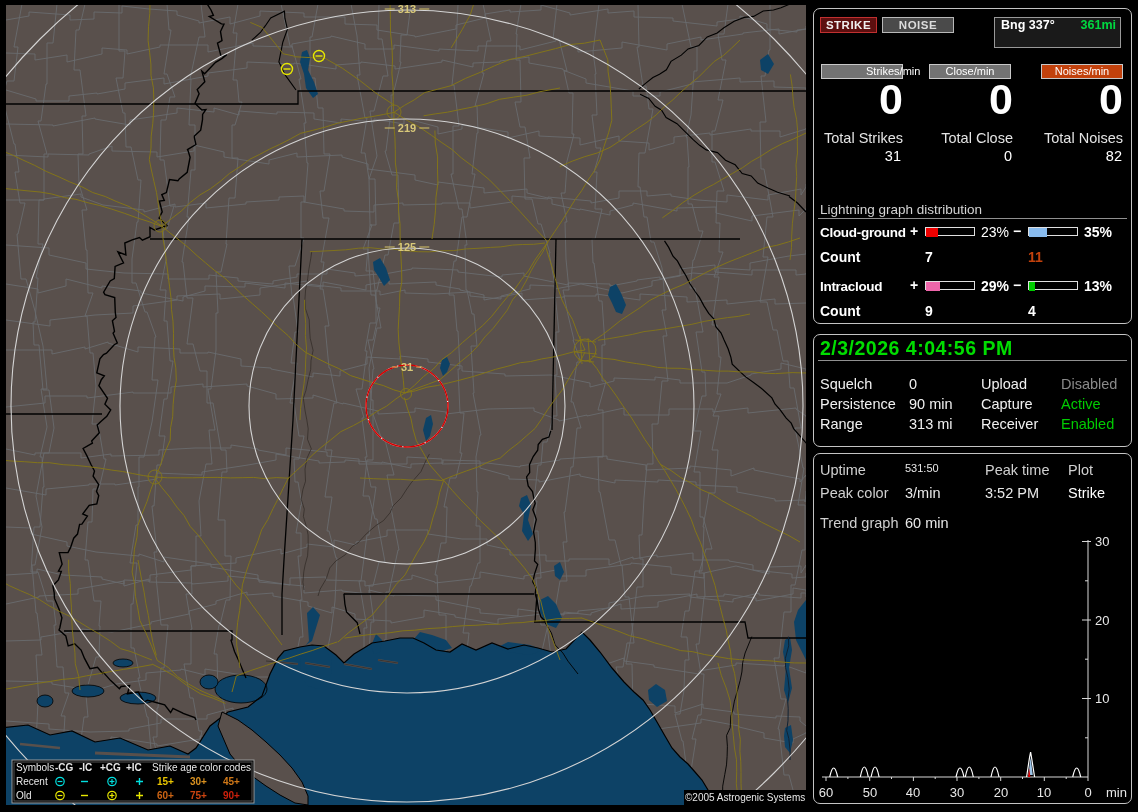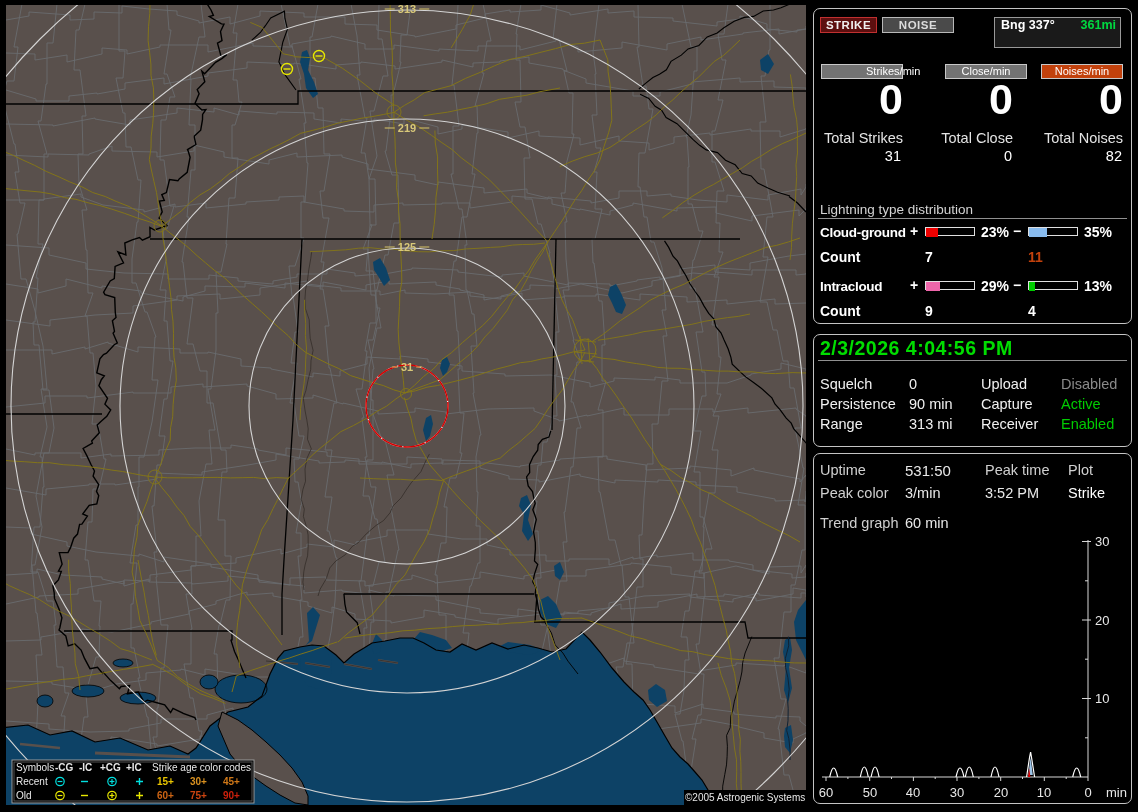--- a/index.html
+++ b/index.html
@@ -232,43 +232,43 @@
 <div style="position:absolute;left:882px;top:17px;width:72px;height:16px;background:#4a4a4a;border:1px solid #b8b8b8;">
     <span style="display:block;text-align:center;font-size:11.5px;font-weight:bold;color:#dcdcdc;letter-spacing:0.5px;line-height:14px">NOISE</span>
   </div>
 <div style="position:absolute;left:994px;top:17px;width:127px;height:31px;background:#1a1a1a;border:1px solid #999;">
     <span style="position:absolute;left:6px;top:0;font-size:12.5px;font-weight:bold;color:#fff;line-height:14px">Bng 337°</span>
     <span style="position:absolute;right:4px;top:0;font-size:12.5px;font-weight:bold;color:#00d840;line-height:14px">361mi</span>
   </div>
 <div style="position:absolute;left:821px;top:64px;width:82px;height:15px;background:#737373;border:1px solid #c8c8c8;padding-left:44px;">
     <span style="display:block;text-align:center;font-size:11px;color:#fff;line-height:13px">Strikes/min</span>
   </div>
-<div style="position:absolute;left:929px;top:64px;width:82px;height:15px;background:#737373;border:1px solid #c8c8c8;margin-left:16px;">
+<div style="position:absolute;left:929px;top:64px;width:82px;height:15px;background:#737373;border:1px solid #c8c8c8;">
     <span style="display:block;text-align:center;font-size:11px;color:#fff;line-height:13px">Close/min</span>
   </div>
 <div style="position:absolute;left:1041px;top:64px;width:82px;height:15px;background:#c2410c;border:1px solid #c8c8c8;">
     <span style="display:block;text-align:center;font-size:11px;color:#fff;line-height:13px">Noises/min</span>
   </div>
 <div style="position:absolute;right:235px;top:75px;font-weight:bold;font-size:43px;color:#fff;white-space:nowrap;line-height:1.15">0</div>
 <div style="position:absolute;right:125px;top:75px;font-weight:bold;font-size:43px;color:#fff;white-space:nowrap;line-height:1.15">0</div>
 <div style="position:absolute;right:15px;top:75px;font-weight:bold;font-size:43px;color:#fff;white-space:nowrap;line-height:1.15">0</div>
 <div style="position:absolute;right:235px;top:130px;font-size:14.5px;color:#e4e4e4;white-space:nowrap;line-height:1.15">Total Strikes</div>
 <div style="position:absolute;right:125px;top:130px;font-size:14.5px;color:#e4e4e4;white-space:nowrap;line-height:1.15">Total Close</div>
 <div style="position:absolute;right:15px;top:130px;font-size:14.5px;color:#e4e4e4;white-space:nowrap;line-height:1.15">Total Noises</div>
 <div style="position:absolute;right:237px;top:148px;font-size:14.5px;color:#fff;white-space:nowrap;line-height:1.15">31</div>
 <div style="position:absolute;right:126px;top:148px;font-size:14.5px;color:#fff;white-space:nowrap;line-height:1.15">0</div>
 <div style="position:absolute;right:16px;top:148px;font-size:14.5px;color:#fff;white-space:nowrap;line-height:1.15">82</div>
-<div style="position:absolute;left:820px;top:202px;font-size:13.5px;color:#d4d4d4;white-space:nowrap;line-height:1.15">Lightning type distribution</div>
+<div style="position:absolute;left:820px;top:202px;font-size:13.5px;color:#d4d4d4;white-space:nowrap;line-height:1.15">Lightning graph distribution</div>
 <div style="position:absolute;left:818px;top:218px;width:309px;height:1px;background:#909090;"></div>
 <div style="position:absolute;left:820px;top:225px;font-weight:bold;letter-spacing:-0.3px;font-size:13.5px;color:#fff;white-space:nowrap;line-height:1.15">Cloud-ground</div>
 <div style="position:absolute;left:910px;top:223px;font-weight:bold;font-size:14px;color:#fff;white-space:nowrap;line-height:1.15">+</div>
 <div style="position:absolute;left:925px;top:227px;width:50px;height:9px;border:1px solid #e0e0e0;background:#000">
     <div style="width:12px;height:9px;background:#ee0000"></div>
   </div>
-<div style="position:absolute;left:981px;top:224px;font-weight:bold;font-size:14px;color:#fff;white-space:nowrap;line-height:1.15">23%</div>
+<div style="position:absolute;left:981px;top:224px;font-weight:normal;font-size:14px;color:#fff;white-space:nowrap;line-height:1.15">23%</div>
 <div style="position:absolute;left:1013px;top:223px;font-weight:bold;font-size:14px;color:#fff;white-space:nowrap;line-height:1.15">−</div>
 <div style="position:absolute;left:1028px;top:227px;width:50px;height:9px;border:1px solid #e0e0e0;background:#000">
     <div style="width:18px;height:9px;background:#88bbee"></div>
   </div>
 <div style="position:absolute;left:1084px;top:224px;font-weight:bold;font-size:14px;color:#fff;white-space:nowrap;line-height:1.15">35%</div>
 <div style="position:absolute;left:820px;top:249px;font-weight:bold;font-size:14px;color:#fff;white-space:nowrap;line-height:1.15">Count</div>
 <div style="position:absolute;left:925px;top:249px;font-weight:bold;font-size:14px;color:#fff;white-space:nowrap;line-height:1.15">7</div>
 <div style="position:absolute;left:1028px;top:249px;font-weight:bold;font-size:14px;color:#c2410c;white-space:nowrap;line-height:1.15">11</div>
 <div style="position:absolute;left:820px;top:279px;font-weight:bold;letter-spacing:-0.3px;font-size:13.5px;color:#fff;white-space:nowrap;line-height:1.15">Intracloud</div>
 <div style="position:absolute;left:910px;top:277px;font-weight:bold;font-size:14px;color:#fff;white-space:nowrap;line-height:1.15">+</div>
@@ -292,21 +292,21 @@
 <div style="position:absolute;left:1061px;top:376px;font-size:14.5px;color:#8a8a8a;white-space:nowrap;line-height:1.15">Disabled</div>
 <div style="position:absolute;left:820px;top:396px;font-size:14.5px;color:#f0f0f0;white-space:nowrap;line-height:1.15">Persistence</div>
 <div style="position:absolute;left:909px;top:396px;font-size:14.5px;color:#f0f0f0;white-space:nowrap;line-height:1.15">90 min</div>
 <div style="position:absolute;left:981px;top:396px;font-size:14.5px;color:#f0f0f0;white-space:nowrap;line-height:1.15">Capture</div>
 <div style="position:absolute;left:1061px;top:396px;font-size:14.5px;color:#00cc00;white-space:nowrap;line-height:1.15">Active</div>
 <div style="position:absolute;left:820px;top:416px;font-size:14.5px;color:#f0f0f0;white-space:nowrap;line-height:1.15">Range</div>
 <div style="position:absolute;left:909px;top:416px;font-size:14.5px;color:#f0f0f0;white-space:nowrap;line-height:1.15">313 mi</div>
 <div style="position:absolute;left:981px;top:416px;font-size:14.5px;color:#f0f0f0;white-space:nowrap;line-height:1.15">Receiver</div>
 <div style="position:absolute;left:1061px;top:416px;font-size:14.5px;color:#00cc00;white-space:nowrap;line-height:1.15">Enabled</div>
 <div style="position:absolute;left:820px;top:462px;font-size:14.5px;color:#d0d0d0;white-space:nowrap;line-height:1.15">Uptime</div>
-<div style="position:absolute;left:905px;top:462px;font-size:15px;color:#e8e8e8;white-space:nowrap;line-height:1.15">531:50</div>
+<div style="position:absolute;left:905px;top:462px;font-size:11px;color:#e8e8e8;white-space:nowrap;line-height:1.15">531:50</div>
 <div style="position:absolute;left:985px;top:462px;font-size:14.5px;color:#d0d0d0;white-space:nowrap;line-height:1.15">Peak time</div>
 <div style="position:absolute;left:1068px;top:462px;font-size:14.5px;color:#d0d0d0;white-space:nowrap;line-height:1.15">Plot</div>
 <div style="position:absolute;left:820px;top:485px;font-size:14.5px;color:#d0d0d0;white-space:nowrap;line-height:1.15">Peak color</div>
 <div style="position:absolute;left:905px;top:485px;font-size:14.5px;color:#e8e8e8;white-space:nowrap;line-height:1.15">3/min</div>
 <div style="position:absolute;left:985px;top:485px;font-size:14.5px;color:#e8e8e8;white-space:nowrap;line-height:1.15">3:52 PM</div>
 <div style="position:absolute;left:1068px;top:485px;font-size:14.5px;color:#fff;white-space:nowrap;line-height:1.15">Strike</div>
 <div style="position:absolute;left:820px;top:515px;font-size:14.5px;color:#d0d0d0;white-space:nowrap;line-height:1.15">Trend graph</div>
 <div style="position:absolute;left:905px;top:515px;font-size:14.5px;color:#e8e8e8;white-space:nowrap;line-height:1.15">60 min</div>
 <svg width="312" height="266" style="position:absolute;left:818px;top:535px">
     <g stroke="#d8d8d8" stroke-width="1" fill="none">

